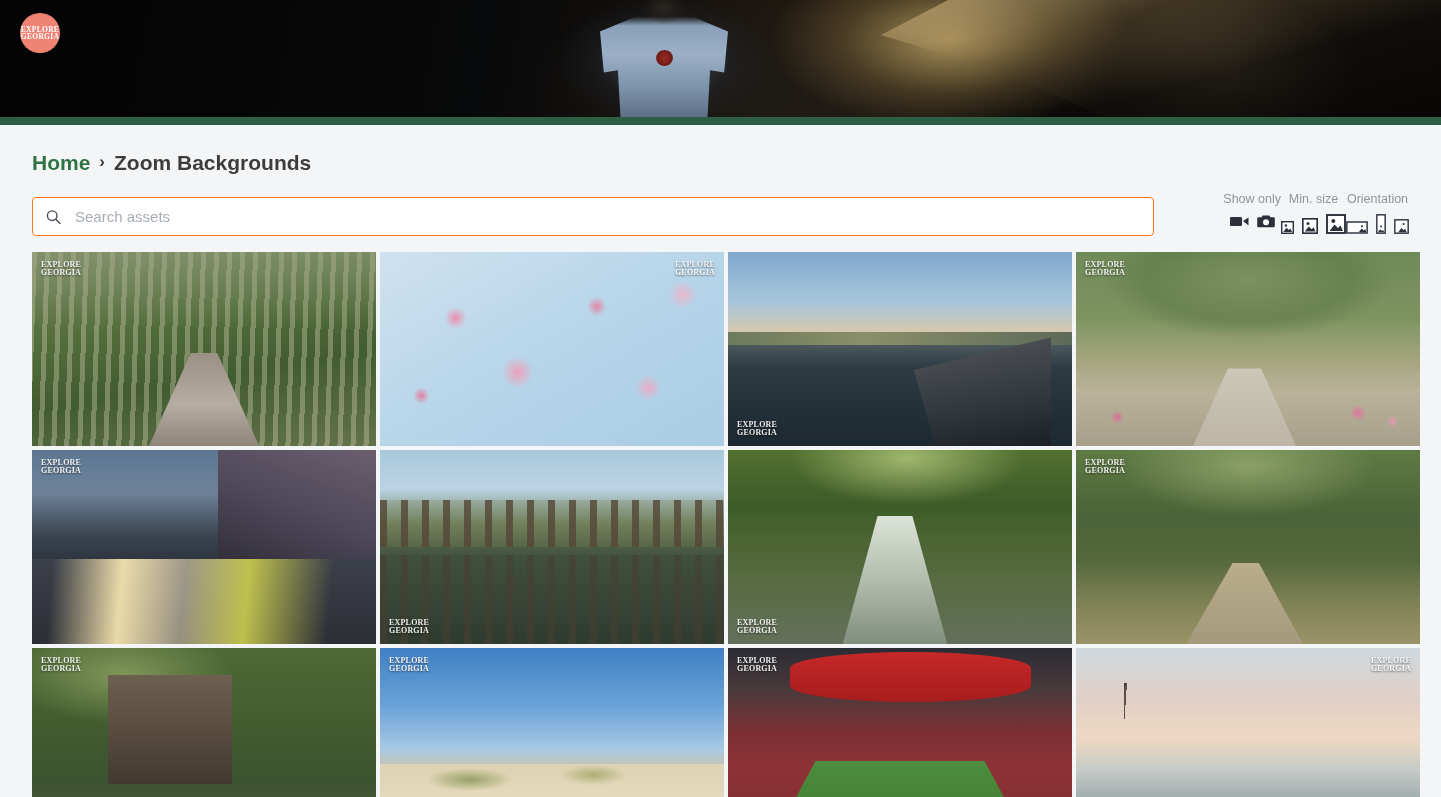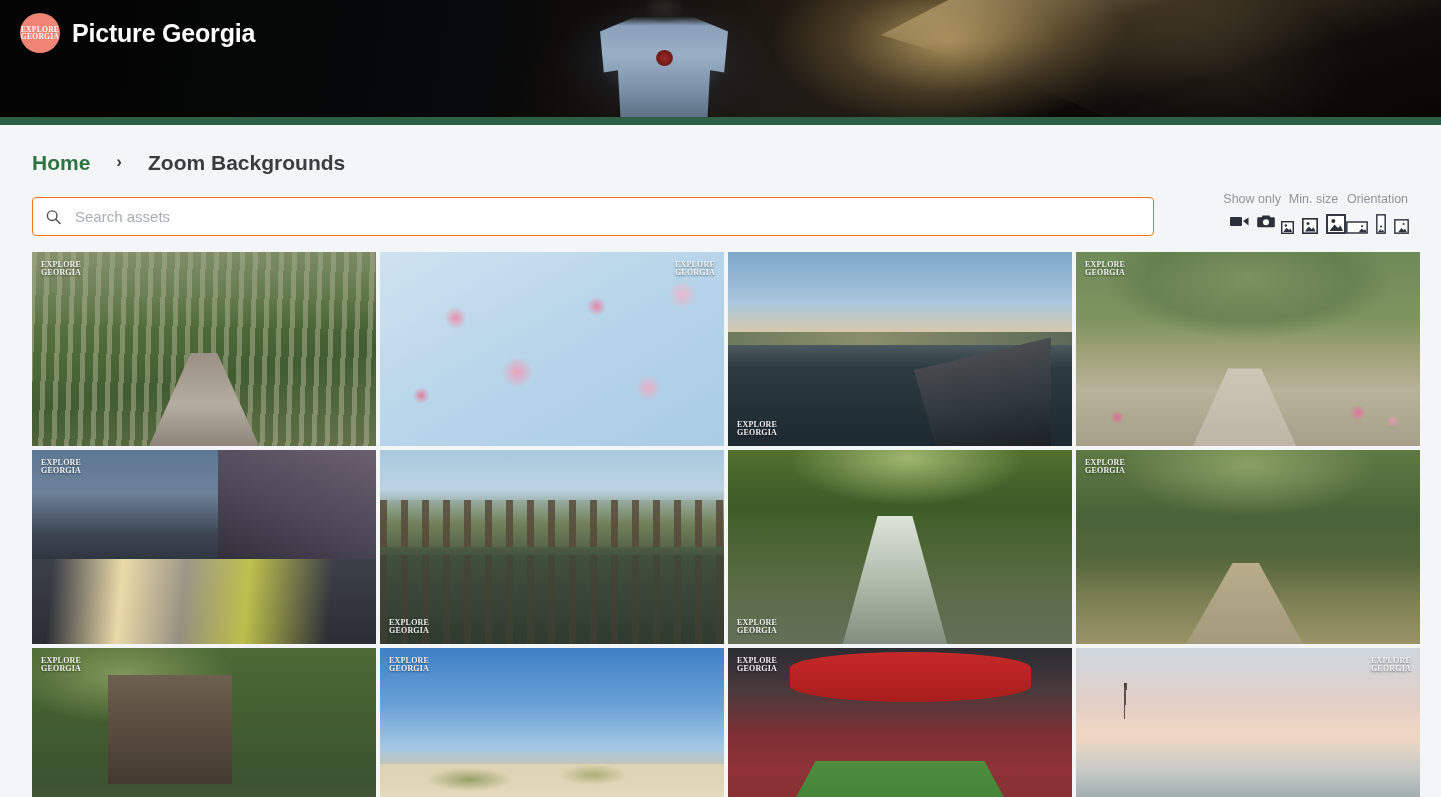--- a/index.html
+++ b/index.html
@@ -69,21 +69,21 @@
   .hero-title {
     color: #fff; font-size: 25px; font-weight: 700;
     letter-spacing: -.2px;
   }
   .hero-rule { width: 1441px; height: 8px; background: #2e5e44; }
 
   
   .content { padding: 26px 32px 0 32px; }
 
   .breadcrumb {
-    display: flex; align-items: center; gap: 26px;
+    display: flex; align-items: center; gap: 9px;
     font-size: 21px; font-weight: 700; margin-bottom: 17px;
   }
   .crumb-home { color: #2f7244; cursor: pointer; }
   .crumb-sep {
     color: #3a3a3a; font-size: 17px; font-weight: 700;
     display: inline-block; transform: translateY(-1px);
   }
   .crumb-current { color: #3c3c3c; }
 
   .toolbar {
@@ -345,21 +345,20 @@
 
 <div class="hero">
   <div class="hero-photo"></div>
   <div class="hero-rock"></div>
   <div class="hero-figure"></div>
   <div class="hero-brand">
     <div class="hero-logo">
       <span>EXPLORE</span>
       <span>GEORGIA</span>
     </div>
-    <div class="hero-title">Picture Georgia</div>
   </div>
 </div>
 <div class="hero-rule"></div>
 
 <div class="content">
 
   <div class="breadcrumb">
     <span class="crumb-home">Home</span>
     <span class="crumb-sep">›</span>
     <span class="crumb-current">Zoom Backgrounds</span>

